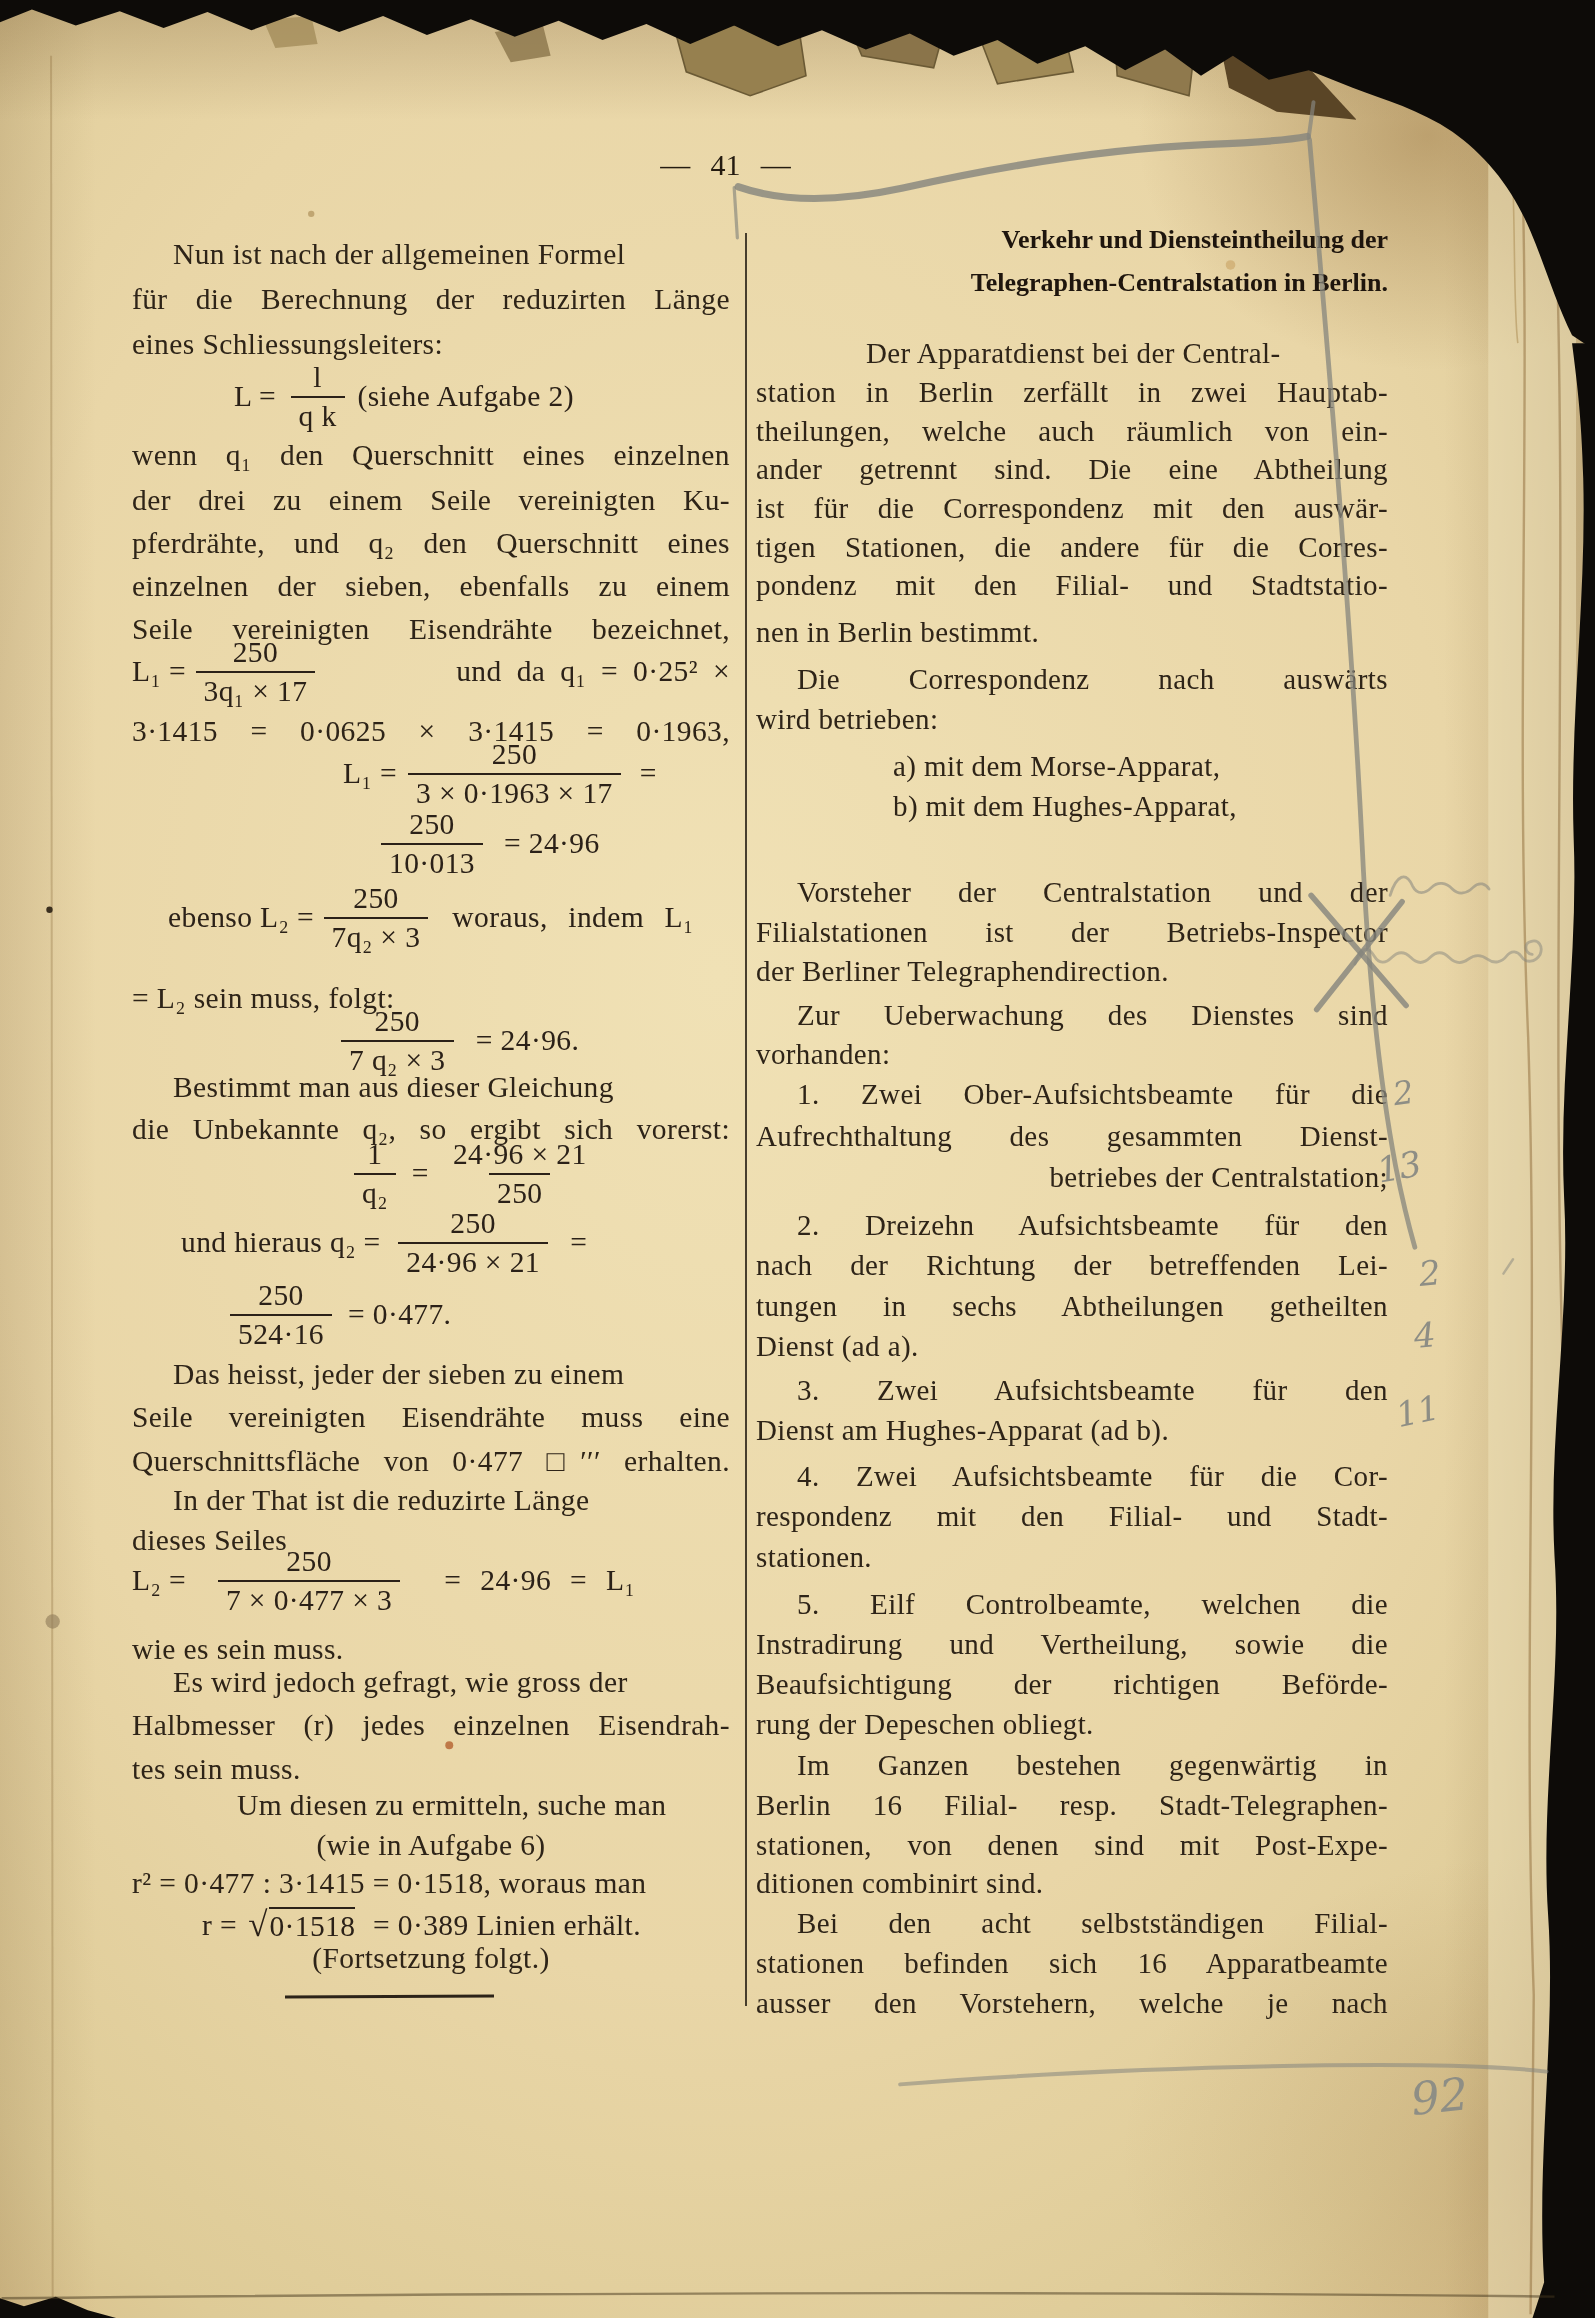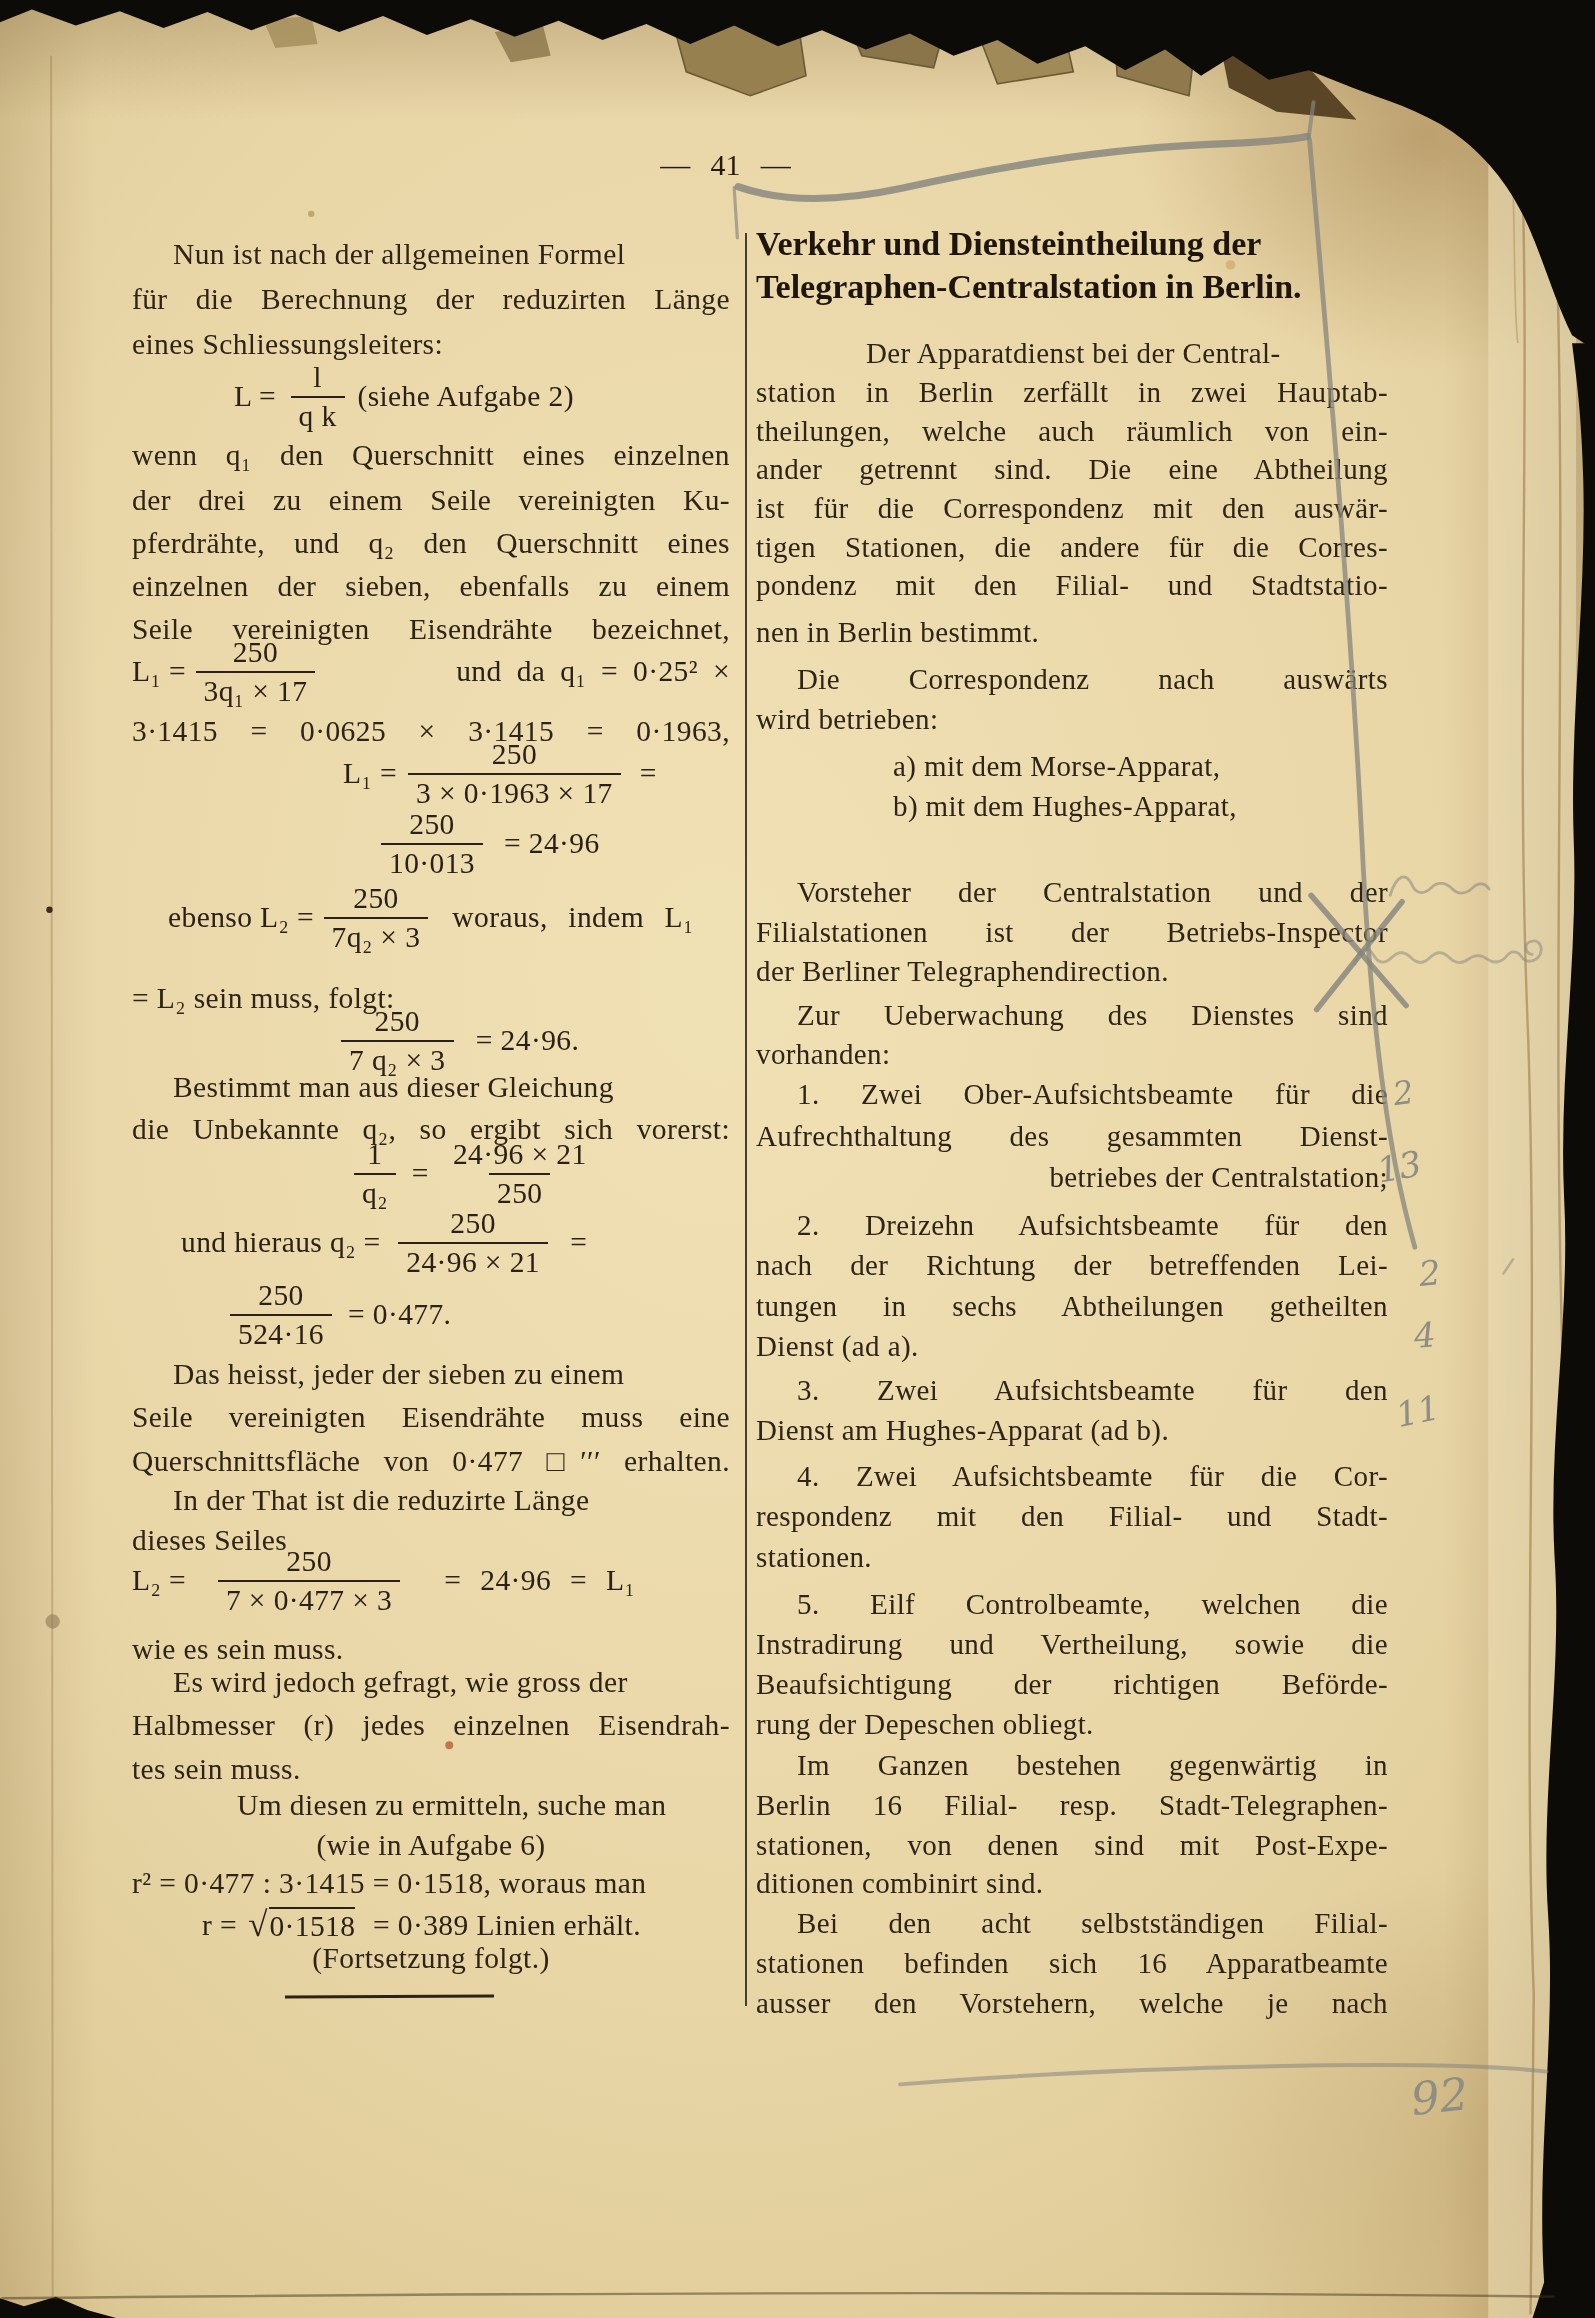--- a/index.html
+++ b/index.html
@@ -23,22 +23,22 @@
       letter-spacing:0.4px;color:#2e2418;white-space:nowrap;}
   .rln{left:756px;width:632px;font-size:29px;}
   .jl{text-align:justify;text-align-last:justify;white-space:normal;}
   .ctr{text-align:center;white-space:normal;}
   .ind{text-indent:41px;}
   .ind2{text-indent:110px;}
   .in2{padding-left:105px;}
   .lst{padding-left:137px;}
   .pgnum{position:absolute;left:622px;top:148px;width:207px;text-align:center;
          font-size:30px;word-spacing:12.8px;color:#241b10;}
-  .headline{position:absolute;left:756px;width:632px;text-align:left;
-            font-weight:bold;font-size:34px;letter-spacing:0;color:#1e150d;white-space:nowrap;}
+  .headline{position:absolute;left:756px;width:632px;text-align:right;
+            font-weight:bold;font-size:26px;letter-spacing:0;color:#1e150d;white-space:nowrap;}
   .colrule{position:absolute;left:745px;top:233px;width:2.4px;height:1773px;
            background:rgba(42,34,22,.85);}
   .endrule{position:absolute;left:285px;top:1995px;width:209px;height:3.2px;
            background:#2c2318;transform:rotate(-.3deg);}
   
   .frow{position:absolute;left:132px;width:598px;display:flex;align-items:center;
         font-size:29.5px;letter-spacing:0.4px;color:#2b2118;white-space:nowrap;}
   .frac{display:inline-flex;flex-direction:column;align-items:center;text-align:center;}
   .fnum{padding:0 8px 1.6px;}
   .fden{border-top:2.8px solid #2b2118;padding:2.4px 8px 0;}

